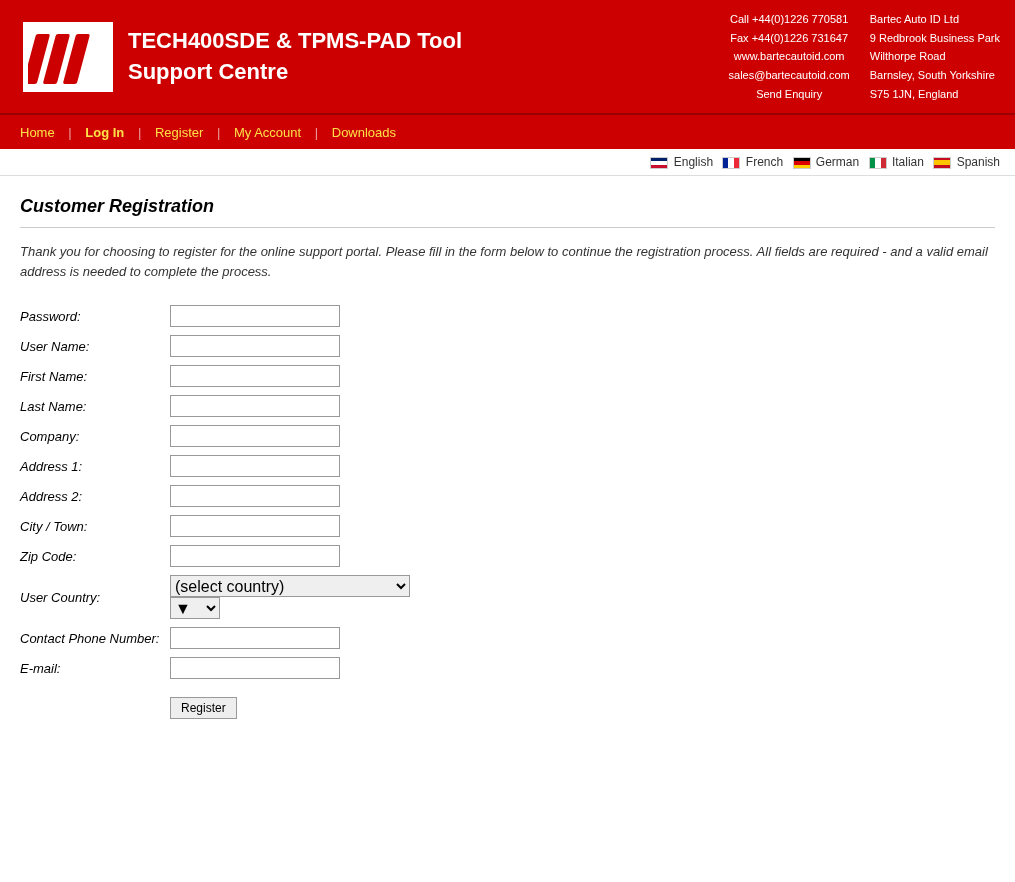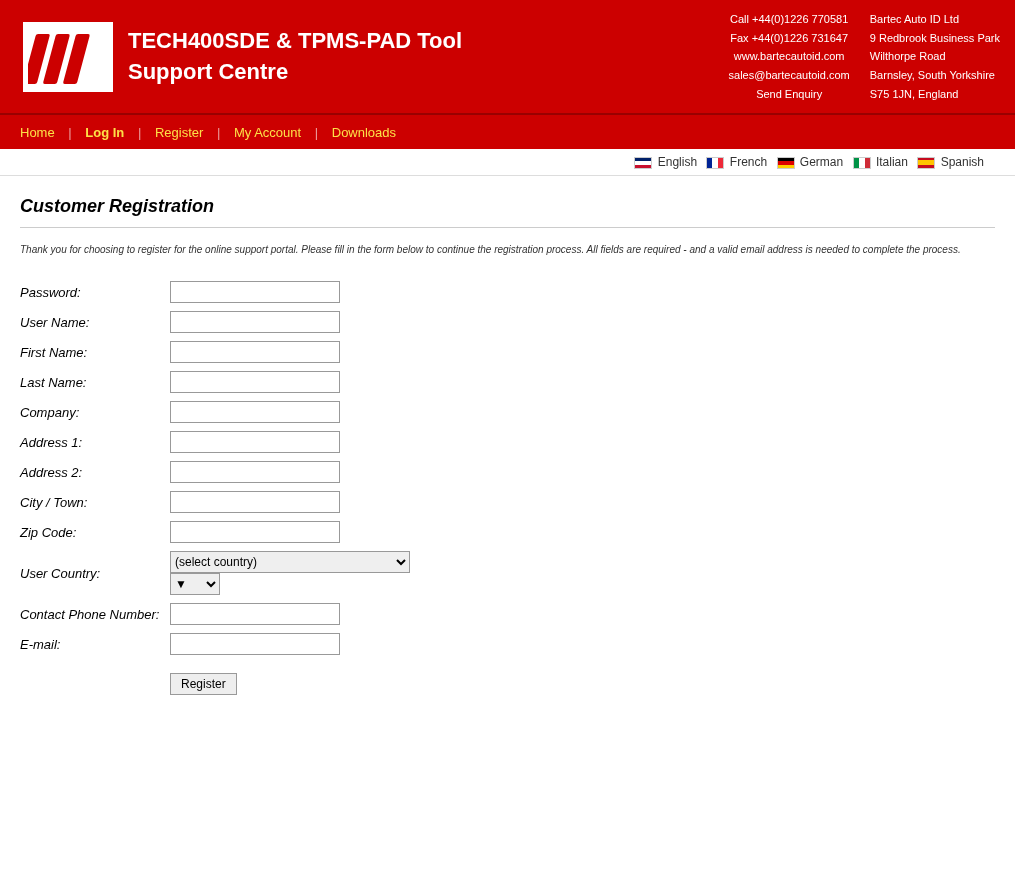--- a/index.html
+++ b/index.html
@@ -69,21 +69,21 @@
       font-weight: bold;
     }
     .nav-bar .sep {
       color: #fff;
       opacity: 0.6;
     }
 
     
     .lang-bar {
       text-align: right;
-      padding: 6px 31px;
+      padding: 6px 15px;
       font-size: 12px;
       border-bottom: 1px solid #ddd;
     }
     .lang-bar a {
       text-decoration: none;
       color: #333;
       margin-left: 6px;
     }
     .flag {
       display: inline-block;
@@ -111,21 +111,21 @@
       color: #000;
       margin-bottom: 10px;
     }
     .divider {
       border: none;
       border-top: 1px solid #ccc;
       margin-bottom: 14px;
     }
     .intro-text {
       font-style: italic;
-      font-size: 10px;
+      font-size: 13px;
       color: #333;
       margin-bottom: 20px;
       line-height: 1.5;
     }
 
     
     .form-table {
       border-collapse: collapse;
     }
     .form-table tr td {
@@ -143,21 +143,21 @@
     .form-table input[type="password"],
     .form-table input[type="email"] {
       width: 170px;
       height: 22px;
       border: 1px solid #999;
       font-size: 12px;
       padding: 2px 4px;
     }
     .form-table select {
       height: 22px;
-      font-size: 12px;
+      font-size: 16px;
       border: 1px solid #999;
     }
     .country-select-main {
       width: 240px;
     }
     .country-select-secondary {
       width: 50px;
     }
     .captcha-row td {
       vertical-align: middle;

